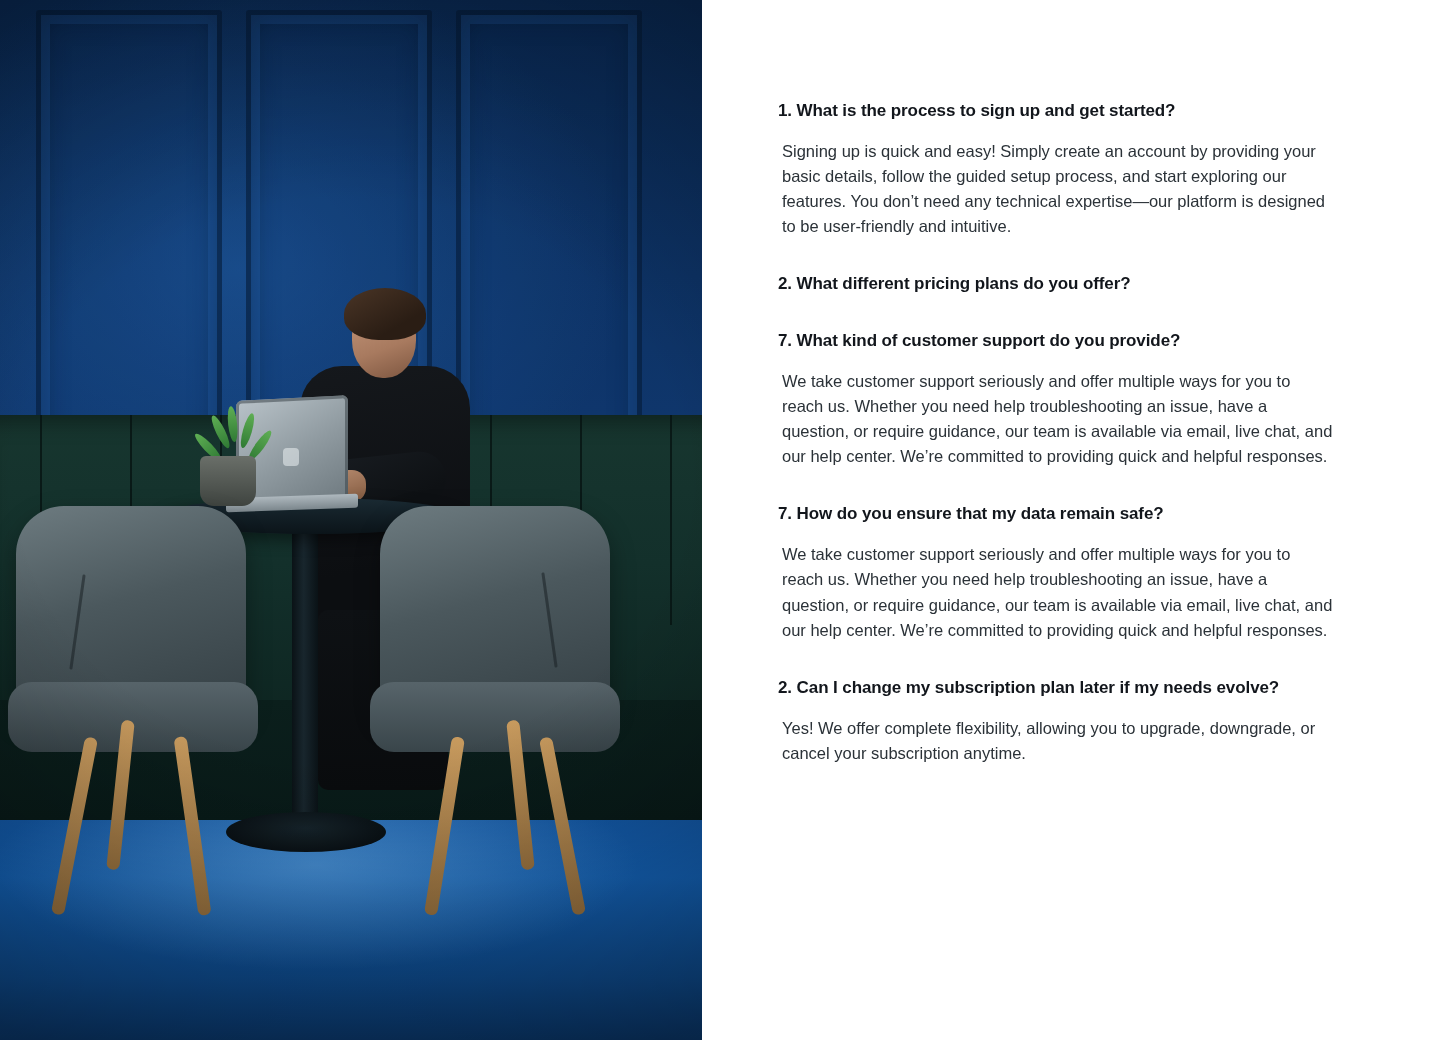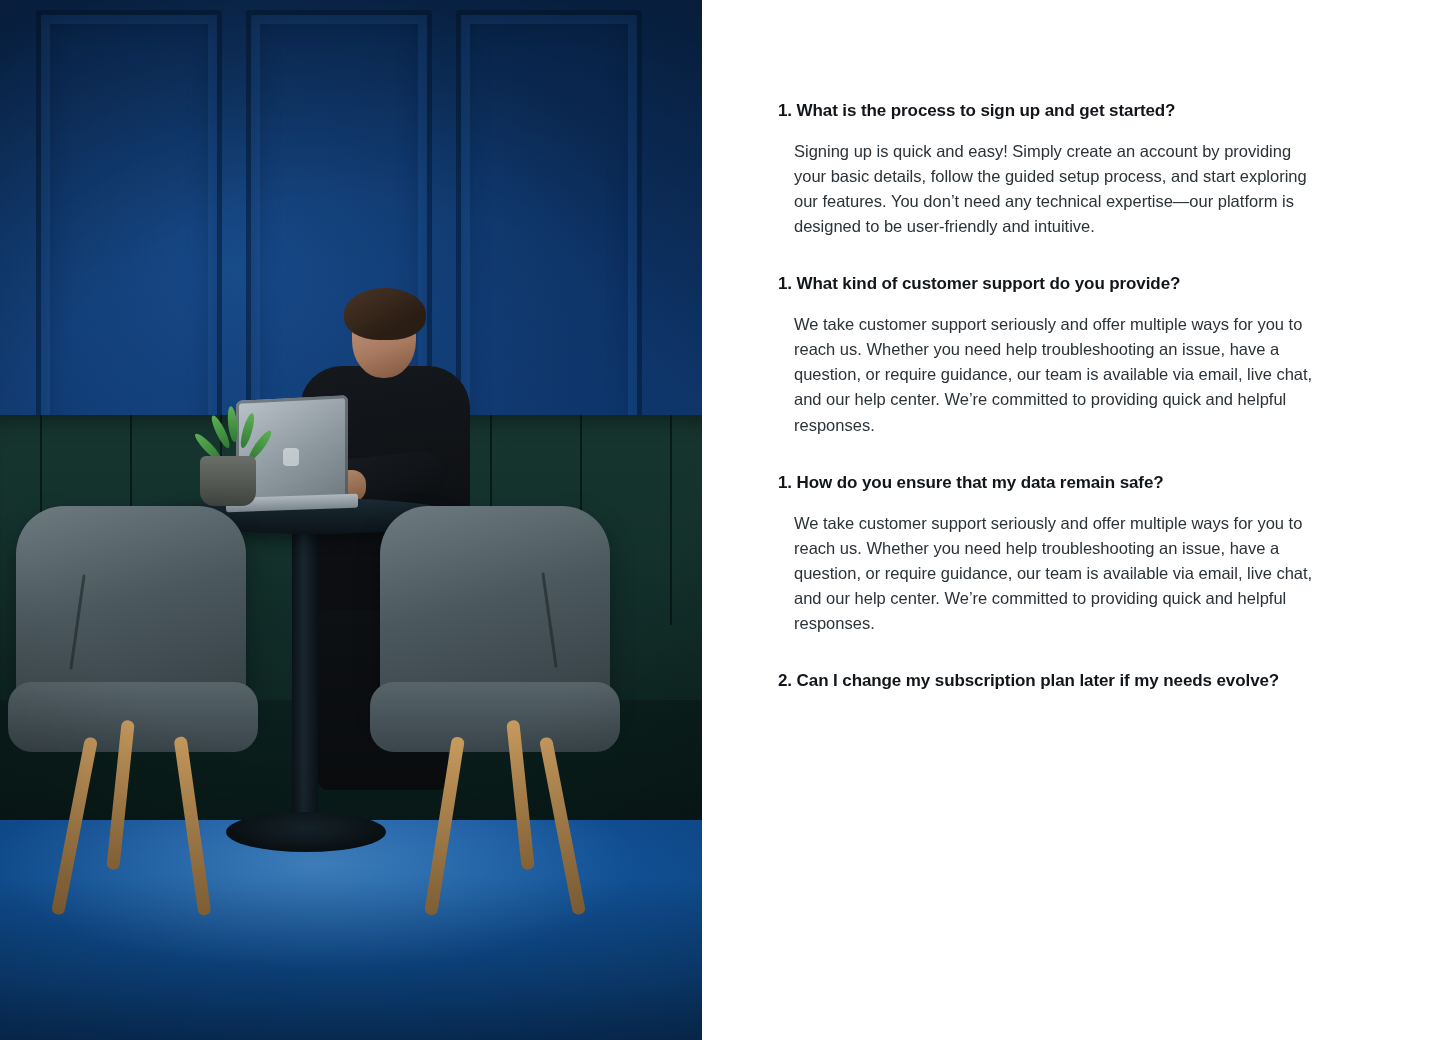--- a/index.html
+++ b/index.html
@@ -260,21 +260,21 @@
     font-weight: bold;
     color: #12161c;
     line-height: 1.35;
     margin: 0 0 16px 0;
     letter-spacing: -0.1px;
   }
   .faq-answer {
     font-size: 16.5px;
     color: #2b3238;
     line-height: 1.52;
-    margin: 16px;
+    margin: 4px;
   }
 </style>
 </head>
 <body>
 
 <div class="page">
 
   <div class="image-panel">
     <div class="wall"></div>
     <div class="wall-sheen"></div>
@@ -345,32 +345,34 @@
 
   <div class="faq-panel">
     <div class="faq-list">
 
       <div class="faq-item">
         <p class="faq-question">1. What is the process to sign up and get started?</p>
         <p class="faq-answer">Signing up is quick and easy! Simply create an account by providing your basic details, follow the guided setup process, and start exploring our features. You don’t need any technical expertise—our platform is designed to be user-friendly and intuitive.</p>
       </div>
 
       <div class="faq-item">
-      </div>
-
-      <div class="faq-item">
-        <p class="faq-question">1. What kind of customer support do you provide?</p>
+        <p class="faq-question">2. What different pricing plans do you offer?</p>
+      </div>
+
+      <div class="faq-item">
+        <p class="faq-question">7. What kind of customer support do you provide?</p>
         <p class="faq-answer">We take customer support seriously and offer multiple ways for you to reach us. Whether you need help troubleshooting an issue, have a question, or require guidance, our team is available via email, live chat, and our help center. We’re committed to providing quick and helpful responses.</p>
       </div>
 
       <div class="faq-item">
-        <p class="faq-question">1. How do you ensure that my data remain safe?</p>
+        <p class="faq-question">7. How do you ensure that my data remain safe?</p>
         <p class="faq-answer">We take customer support seriously and offer multiple ways for you to reach us. Whether you need help troubleshooting an issue, have a question, or require guidance, our team is available via email, live chat, and our help center. We’re committed to providing quick and helpful responses.</p>
       </div>
 
       <div class="faq-item">
         <p class="faq-question">2. Can I change my subscription plan later if my needs evolve?</p>
+        <p class="faq-answer">Yes! We offer complete flexibility, allowing you to upgrade, downgrade, or cancel your subscription anytime.</p>
       </div>
 
     </div>
   </div>
 
 </div>
 
 </body></html>

